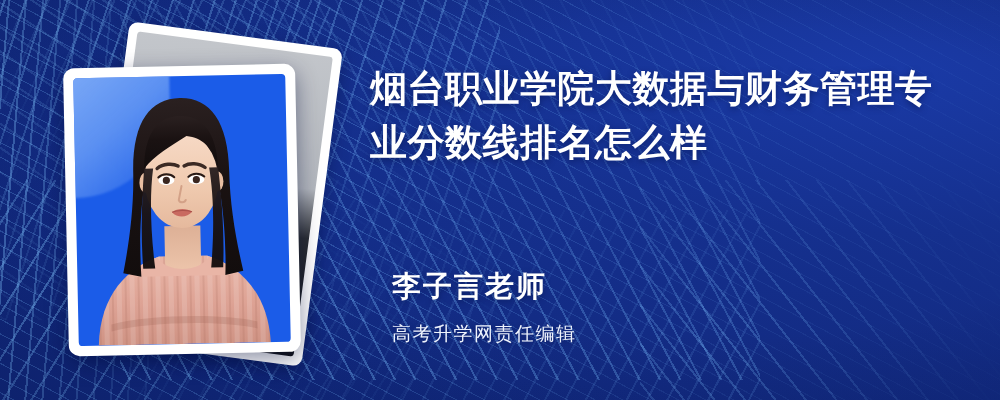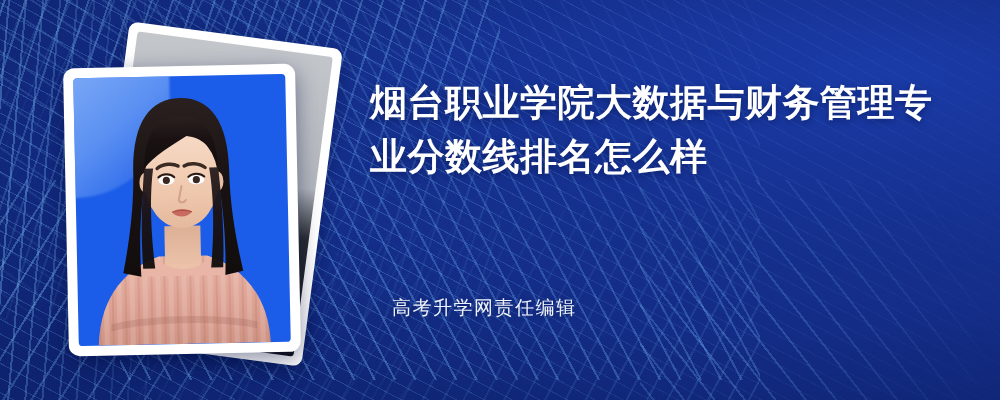--- a/index.html
+++ b/index.html
@@ -191,21 +191,21 @@
     filter:blur(1.2px);
   }
 
   
   .portrait { position:absolute; inset:0; }
   .portrait svg { display:block; width:100%; height:100%; }
 
   
   #content {
     position:absolute;
-    left:370px; top:14px;
+    left:370px; top:0;
     width:630px; height:384px;
   }
 
   #title {
     position:absolute;
     left:0; top:62px;
     width:580px;
     color:#ffffff;
     font-size:37px;
     font-weight:bold;
@@ -331,17 +331,18 @@
         </div>
       </div>
     </div>
   </div>
 
   <div id="content">
 
     <div id="title">烟台职业学院大数据与财务管理专业分数线排名怎么样</div>
 
     <div id="byline">
+      <div id="author-name">李子言老师</div>
       <div id="author-role">高考升学网责任编辑</div>
     </div>
 
   </div>
 </div>
 
 </body></html>

